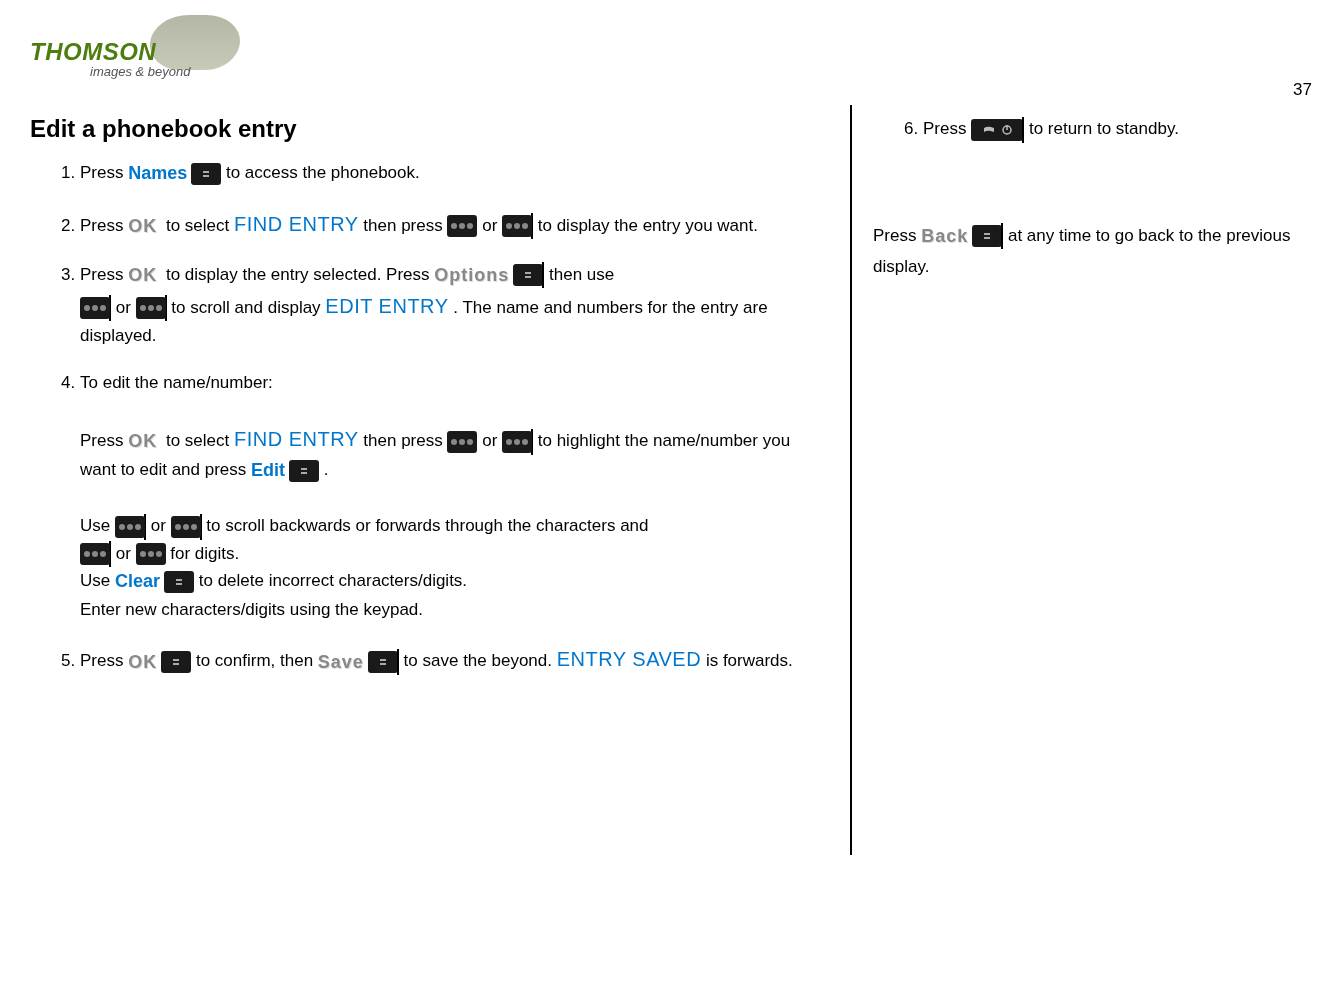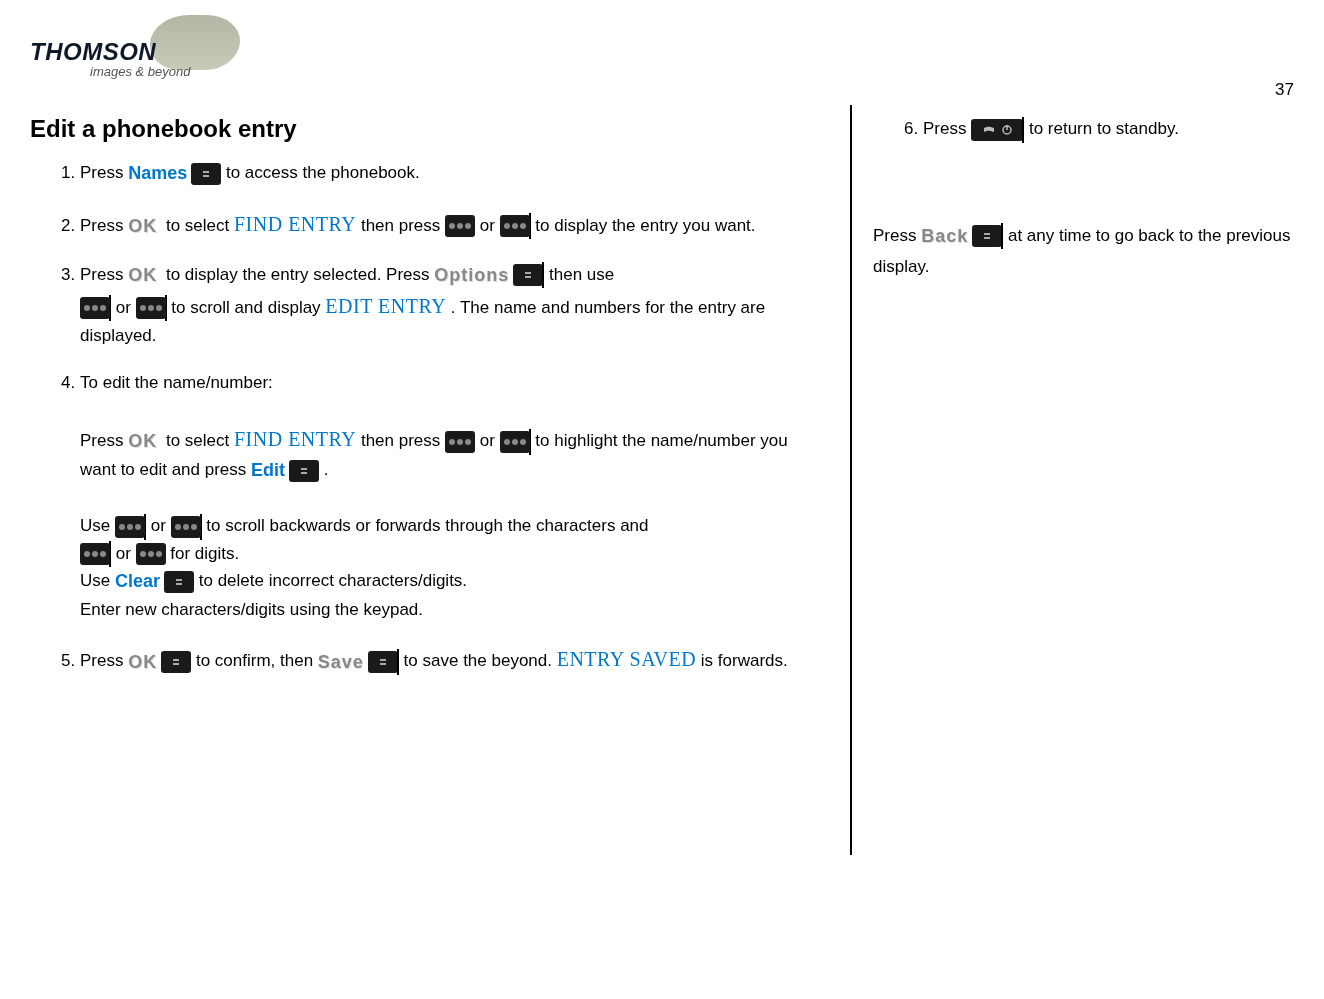--- a/index.html
+++ b/index.html
@@ -24,38 +24,38 @@
     width: 90px;
     height: 55px;
     background: linear-gradient(180deg, #b5b7a6 0%, #c8cab8 100%);
     border-radius: 40px 40px 35px 35px / 30px 30px 30px 30px;
     transform: skewX(-5deg);
   }
   .logo-text {
     font-family: Arial, sans-serif;
     font-weight: bold;
     font-style: italic;
-    color: #0f172a;
+    color: #4d7c0f;
     font-size: 24px;
     position: absolute;
     top: 18px;
     left: 0;
     letter-spacing: 0.5px;
   }
   .logo-tag {
     position: absolute;
     top: 44px;
     left: 60px;
     font-style: italic;
     font-size: 13px;
     color: #555;
   }
   .page-number {
     position: absolute;
-    right: 30px;
+    right: 12px;
     top: 80px;
     font-size: 17px;
   }
   .content {
     display: flex;
     margin-top: 30px;
   }
   .main {
     width: 790px;
     padding-right: 30px;
@@ -121,21 +121,21 @@
   }
   .tick {
     display: inline-block;
     width: 2px;
     height: 26px;
     background: #000;
     vertical-align: middle;
     margin-left: -1px;
   }
   .onscreen {
-    font-family: Liberation Serif, serif;
+    font-family: Liberation Sans, sans-serif;
     color: #0077cc;
     font-size: 20px;
     letter-spacing: 0.5px;
     font-stretch: condensed;
   }
   .side p {
     line-height: 1.8;
     margin-bottom: 30px;
   }
   .softkey-black {

